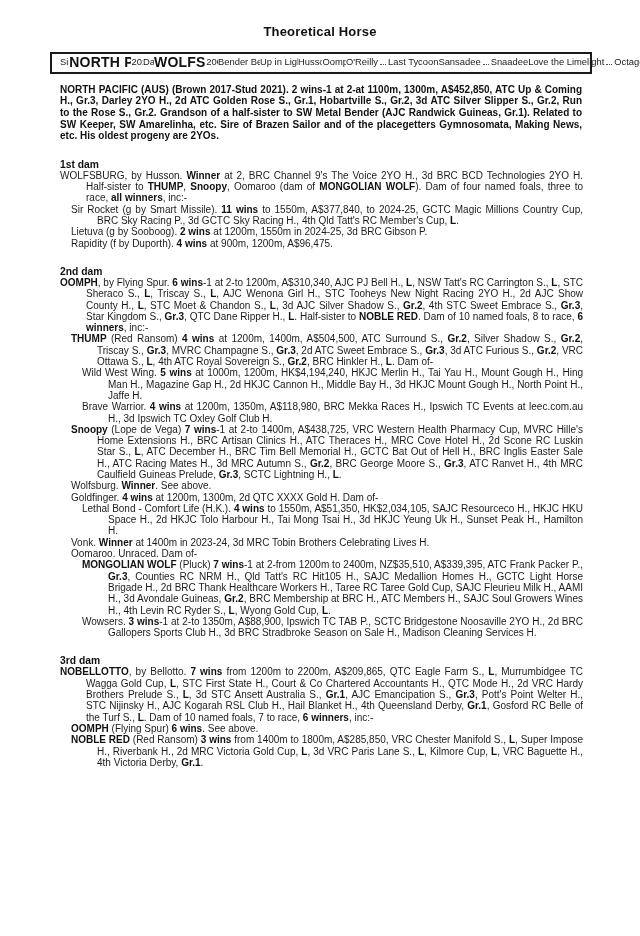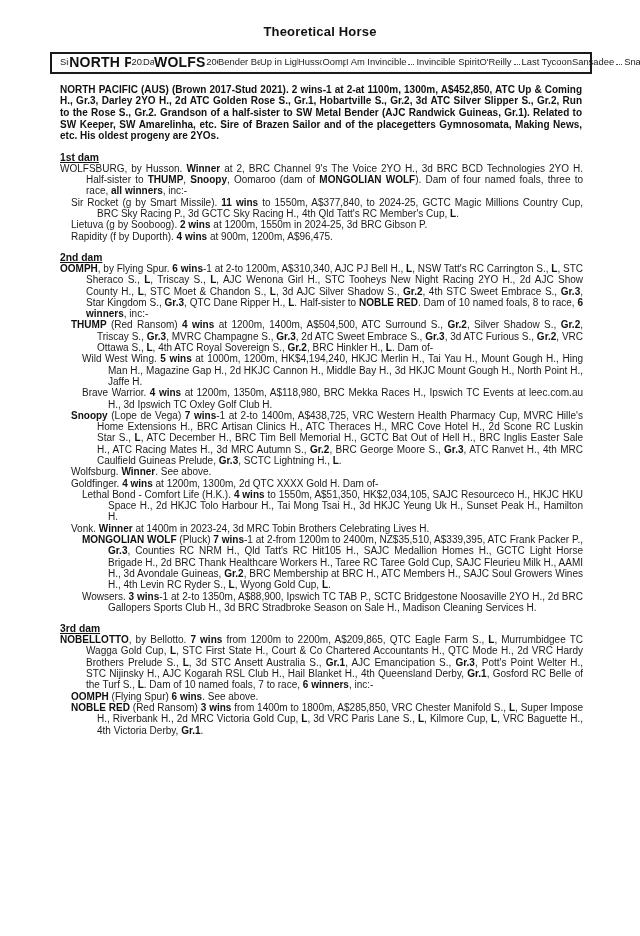--- a/index.html
+++ b/index.html
@@ -38,22 +38,21 @@
   .sire-summary{
     margin:10px 58px 0 60px;
     font-size:10px;line-height:11.6px;
     font-weight:700;color:#111;
     text-align:justify;
   }
   
   .dam-sections{margin:0 57px 0 60px;}
   .section-heading{
     font-size:10.3px;font-weight:700;color:#111;
-    margin:10px 0 0 0;
-    text-decoration:underline;
+    margin:17px 0 0 0;
   }
   p.entry{
     margin:0;font-size:10px;line-height:11.3px;
     text-align:justify;color:#1b1b1b;
   }
   p.entry b{font-weight:700;color:#111;}
   .lvl0{padding-left:26px;text-indent:-26px;}
   .lvl1{padding-left:37px;text-indent:-26px;}
   .lvl2{padding-left:48px;text-indent:-26px;}
 </style>
@@ -79,25 +78,20 @@
       <div class="pr">Bender Beau</div>
       <div class="pr"></div>
       <div class="pr">Up in Lights</div>
       <div class="pr"></div>
       <div class="pr">Husson</div>
       <div class="pr"></div>
       <div class="pr">Oomph</div>
       <div class="pr"></div>
     </div>
     <div class="ped-col col-right">
-        <div class="anc-row">
-          <span>I Am Invincible</span>
-          <span class="anc-dots"></span>
-          <span>Invincible Spirit</span>
-        </div>
         <div class="anc-row">
           <span>O'Reilly</span>
           <span class="anc-dots"></span>
           <span>Last Tycoon</span>
         </div>
         <div class="anc-row">
           <span>Sansadee</span>
           <span class="anc-dots"></span>
           <span>Snaadee</span>
         </div>
@@ -138,20 +132,21 @@
         <h2 class="section-heading">2nd dam</h2>
         <p class="entry lvl0"><b>OOMPH</b><span>, by Flying Spur. </span><b>6 wins</b><span>-1 at 2-to 1200m, A$310,340, AJC PJ Bell H., </span><b>L</b><span>, NSW Tatt's RC Carrington S., </span><b>L</b><span>, STC Sheraco S., </span><b>L</b><span>, Triscay S., </span><b>L</b><span>, AJC Wenona Girl H., STC Tooheys New Night Racing 2YO H., 2d AJC Show County H., </span><b>L</b><span>, STC Moet &amp; Chandon S., </span><b>L</b><span>, 3d AJC Silver Shadow S., </span><b>Gr.2</b><span>, 4th STC Sweet Embrace S., </span><b>Gr.3</b><span>, Star Kingdom S., </span><b>Gr.3</b><span>, QTC Dane Ripper H., </span><b>L</b><span>. Half-sister to </span><b>NOBLE RED</b><span>. Dam of 10 named foals, 8 to race, </span><b>6 winners</b><span>, inc:-</span></p>
         <p class="entry lvl1"><b>THUMP</b><span> (Red Ransom) </span><b>4 wins</b><span> at 1200m, 1400m, A$504,500, ATC Surround S., </span><b>Gr.2</b><span>, Silver Shadow S., </span><b>Gr.2</b><span>, Triscay S., </span><b>Gr.3</b><span>, MVRC Champagne S., </span><b>Gr.3</b><span>, 2d ATC Sweet Embrace S., </span><b>Gr.3</b><span>, 3d ATC Furious S., </span><b>Gr.2</b><span>, VRC Ottawa S., </span><b>L</b><span>, 4th ATC Royal Sovereign S., </span><b>Gr.2</b><span>, BRC Hinkler H., </span><b>L</b><span>. Dam of-</span></p>
         <p class="entry lvl2"><span>Wild West Wing. </span><b>5 wins</b><span> at 1000m, 1200m, HK$4,194,240, HKJC Merlin H., Tai Yau H., Mount Gough H., Hing Man H., Magazine Gap H., 2d HKJC Cannon H., Middle Bay H., 3d HKJC Mount Gough H., North Point H., Jaffe H.</span></p>
         <p class="entry lvl2"><span>Brave Warrior. </span><b>4 wins</b><span> at 1200m, 1350m, A$118,980, BRC Mekka Races H., Ipswich TC Events at leec.com.au H., 3d Ipswich TC Oxley Golf Club H.</span></p>
         <p class="entry lvl1"><b>Snoopy</b><span> (Lope de Vega) </span><b>7 wins</b><span>-1 at 2-to 1400m, A$438,725, VRC Western Health Pharmacy Cup, MVRC Hille's Home Extensions H., BRC Artisan Clinics H., ATC Theraces H., MRC Cove Hotel H., 2d Scone RC Luskin Star S., </span><b>L</b><span>, ATC December H., BRC Tim Bell Memorial H., GCTC Bat Out of Hell H., BRC Inglis Easter Sale H., ATC Racing Mates H., 3d MRC Autumn S., </span><b>Gr.2</b><span>, BRC George Moore S., </span><b>Gr.3</b><span>, ATC Ranvet H., 4th MRC Caulfield Guineas Prelude, </span><b>Gr.3</b><span>, SCTC Lightning H., </span><b>L</b><span>.</span></p>
         <p class="entry lvl1"><span>Wolfsburg. </span><b>Winner</b><span>. See above.</span></p>
         <p class="entry lvl1"><span>Goldfinger. </span><b>4 wins</b><span> at 1200m, 1300m, 2d QTC XXXX Gold H. Dam of-</span></p>
         <p class="entry lvl2"><span>Lethal Bond - Comfort Life (H.K.). </span><b>4 wins</b><span> to 1550m, A$51,350, HK$2,034,105, SAJC Resourceco H., HKJC HKU Space H., 2d HKJC Tolo Harbour H., Tai Mong Tsai H., 3d HKJC Yeung Uk H., Sunset Peak H., Hamilton H.</span></p>
         <p class="entry lvl1"><span>Vonk. </span><b>Winner</b><span> at 1400m in 2023-24, 3d MRC Tobin Brothers Celebrating Lives H.</span></p>
+        <p class="entry lvl1"><span>Oomaroo. Unraced. Dam of-</span></p>
         <p class="entry lvl2"><b>MONGOLIAN WOLF</b><span> (Pluck) </span><b>7 wins</b><span>-1 at 2-from 1200m to 2400m, NZ$35,510, A$339,395, ATC Frank Packer P., </span><b>Gr.3</b><span>, Counties RC NRM H., Qld Tatt's RC Hit105 H., SAJC Medallion Homes H., GCTC Light Horse Brigade H., 2d BRC Thank Healthcare Workers H., Taree RC Taree Gold Cup, SAJC Fleurieu Milk H., AAMI H., 3d Avondale Guineas, </span><b>Gr.2</b><span>, BRC Membership at BRC H., ATC Members H., SAJC Soul Growers Wines H., 4th Levin RC Ryder S., </span><b>L</b><span>, Wyong Gold Cup, </span><b>L</b><span>.</span></p>
         <p class="entry lvl2"><span>Wowsers. </span><b>3 wins</b><span>-1 at 2-to 1350m, A$88,900, Ipswich TC TAB P., SCTC Bridgestone Noosaville 2YO H., 2d BRC Gallopers Sports Club H., 3d BRC Stradbroke Season on Sale H., Madison Cleaning Services H.</span></p>
       </section>
       <section>
         <h2 class="section-heading">3rd dam</h2>
         <p class="entry lvl0"><b>NOBELLOTTO</b><span>, by Bellotto. </span><b>7 wins</b><span> from 1200m to 2200m, A$209,865, QTC Eagle Farm S., </span><b>L</b><span>, Murrumbidgee TC Wagga Gold Cup, </span><b>L</b><span>, STC First State H., Court &amp; Co Chartered Accountants H., QTC Mode H., 2d VRC Hardy Brothers Prelude S., </span><b>L</b><span>, 3d STC Ansett Australia S., </span><b>Gr.1</b><span>, AJC Emancipation S., </span><b>Gr.3</b><span>, Pott's Point Welter H., STC Nijinsky H., AJC Kogarah RSL Club H., Hail Blanket H., 4th Queensland Derby, </span><b>Gr.1</b><span>, Gosford RC Belle of the Turf S., </span><b>L</b><span>. Dam of 10 named foals, 7 to race, </span><b>6 winners</b><span>, inc:-</span></p>
         <p class="entry lvl1"><b>OOMPH</b><span> (Flying Spur) </span><b>6 wins</b><span>. See above.</span></p>
         <p class="entry lvl1"><b>NOBLE RED</b><span> (Red Ransom) </span><b>3 wins</b><span> from 1400m to 1800m, A$285,850, VRC Chester Manifold S., </span><b>L</b><span>, Super Impose H., Riverbank H., 2d MRC Victoria Gold Cup, </span><b>L</b><span>, 3d VRC Paris Lane S., </span><b>L</b><span>, Kilmore Cup, </span><b>L</b><span>, VRC Baguette H., 4th Victoria Derby, </span><b>Gr.1</b><span>.</span></p>
       </section>
     </div>

